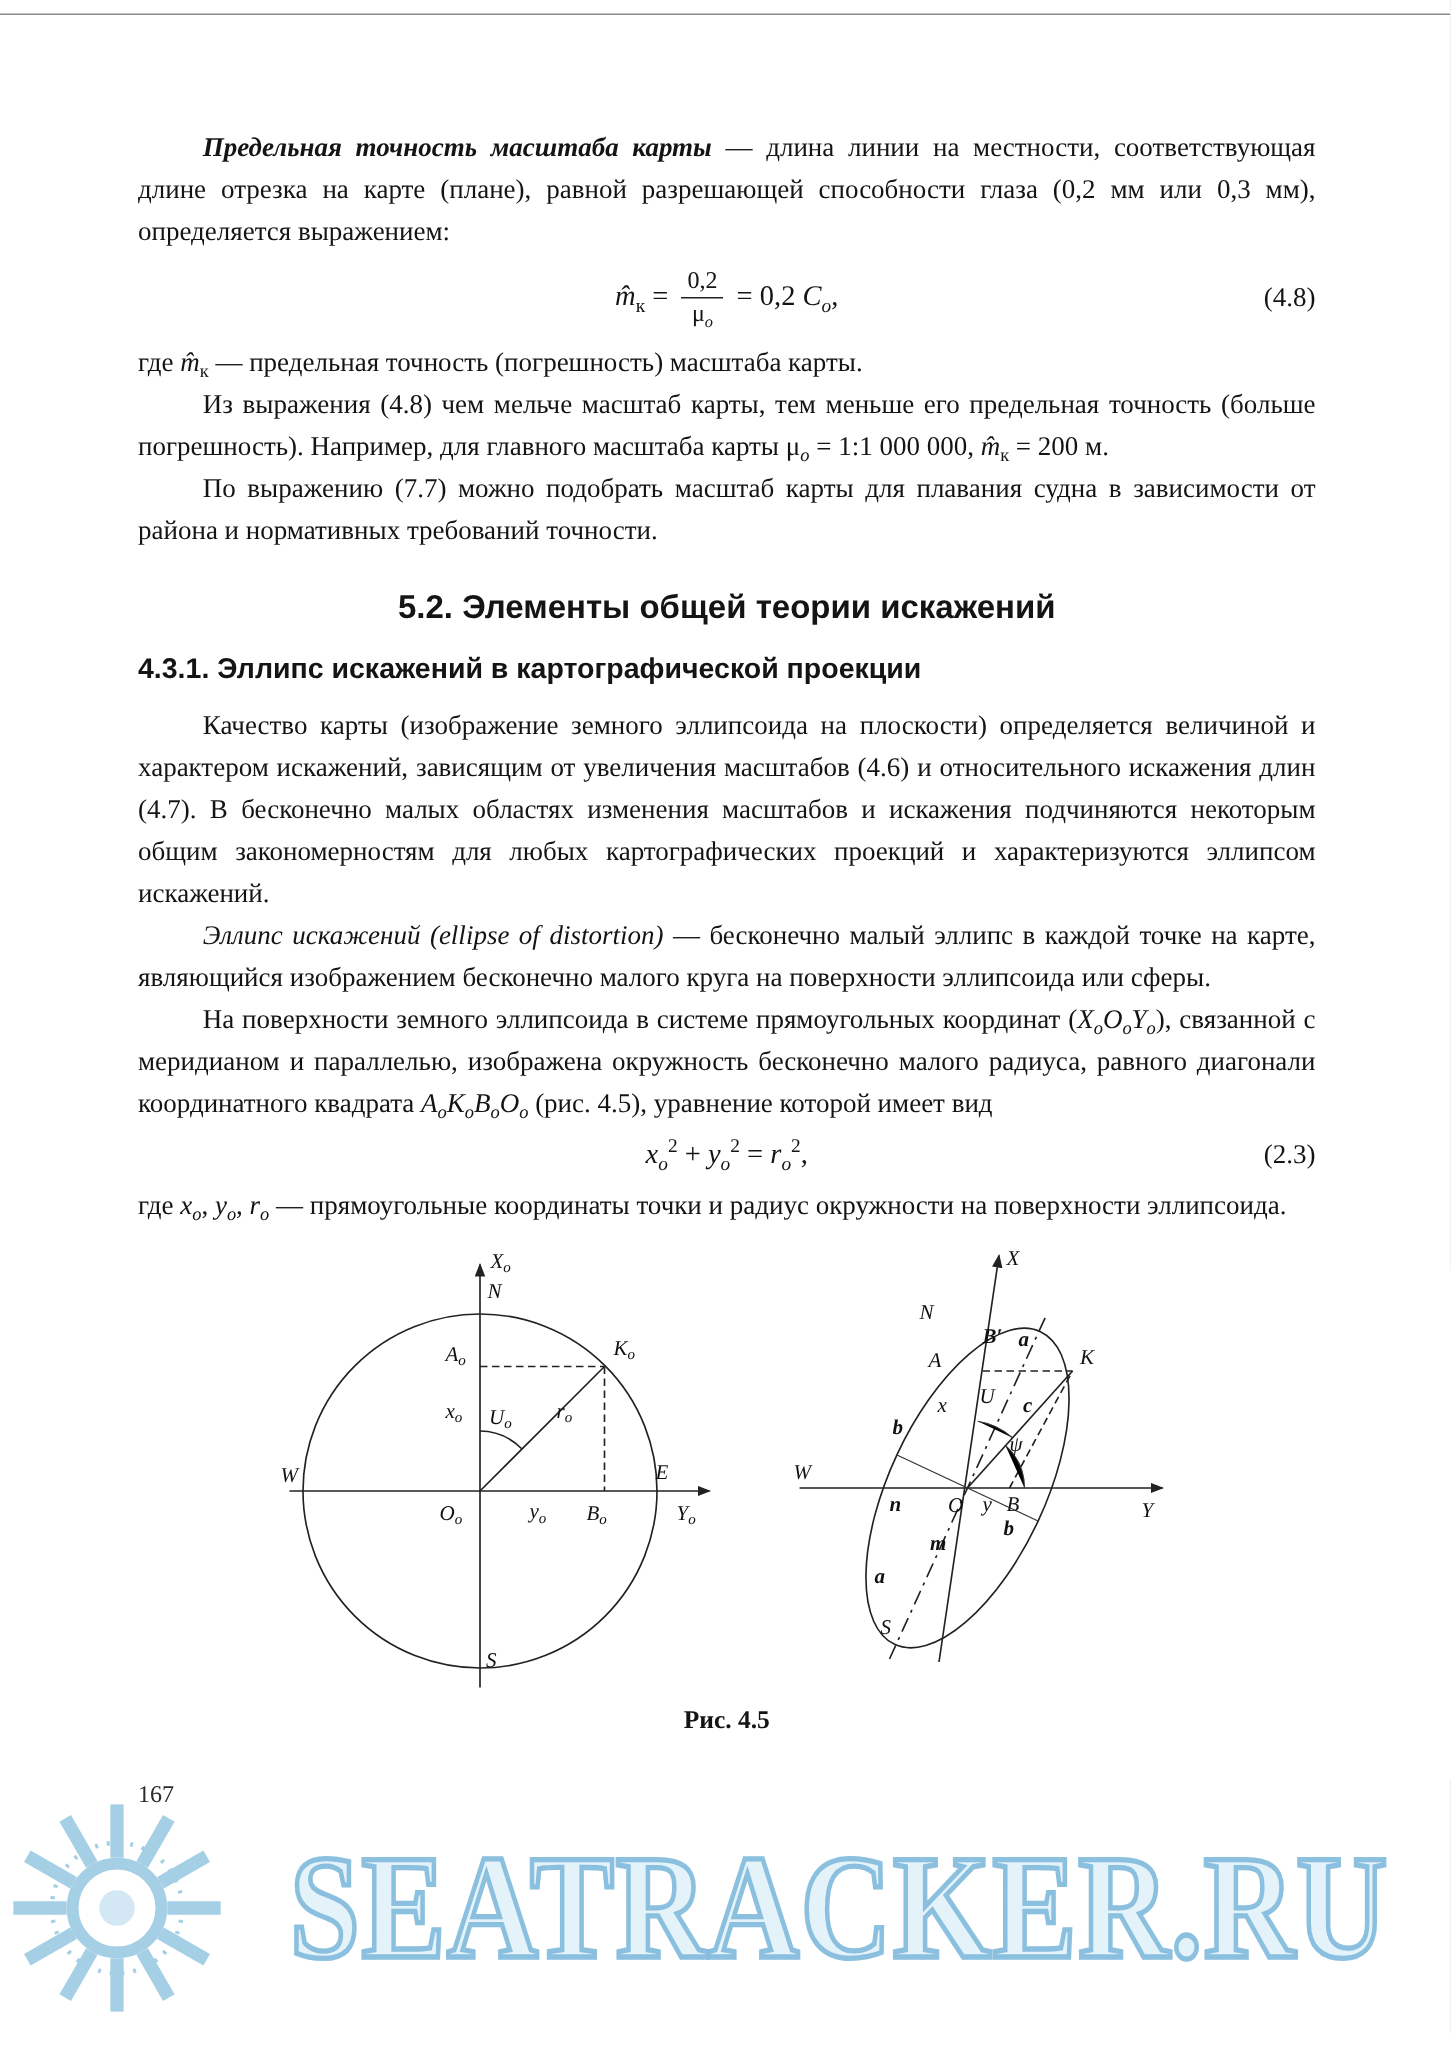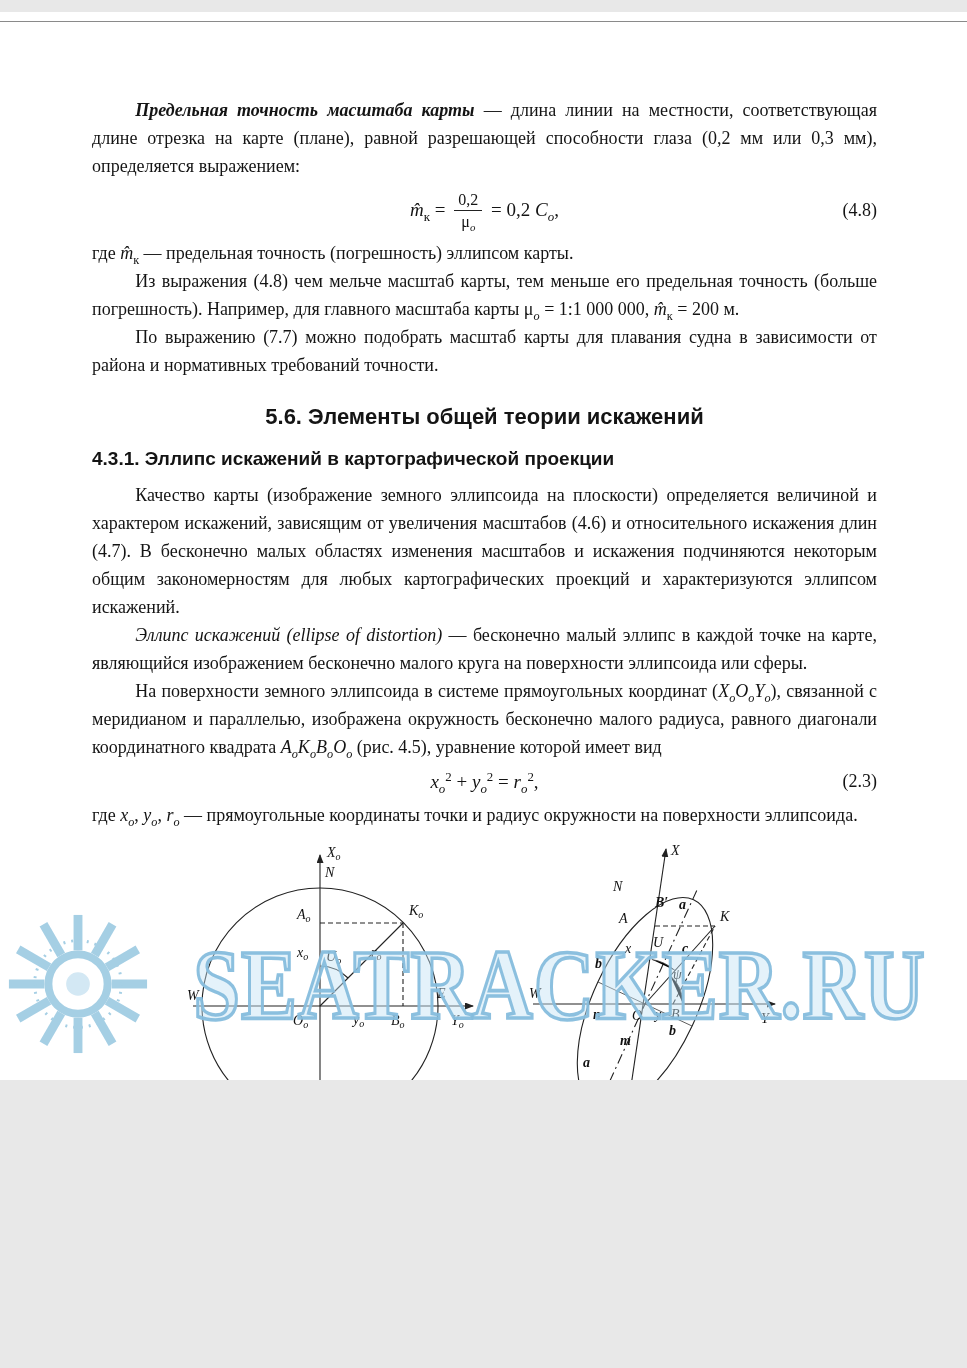--- a/index.html
+++ b/index.html
@@ -1,19 +1,19 @@
 <!DOCTYPE html>
 <html lang="ru"><head>
 <meta charset="utf-8">
 <style>
   html,body{margin:0;padding:0;background:#e8e8e8;}
   .page{
     position:relative;
-    width:967px;height:1068px;
-    margin:12px auto;
+    width:967px;height:1368px;
+    margin:0 auto;
     background:#ffffff;
     overflow:hidden;
     font-family:"Liberation Serif", serif;
     color:#141414;
   }
   .top-rule{position:absolute;top:9px;left:0;right:0;border-top:1px solid #8a8a8a;}
   .content{
     position:absolute;left:92px;right:90px;top:84px;
     font-size:18px;line-height:28px;text-align:justify;
     z-index:1;
@@ -89,25 +89,25 @@
         <span class="fpart"><span class="i">m̂</span><sub class="sub">к</sub><span> = </span></span>
         <span class="frac">
           <span class="num"><span>0,2</span></span>
           <span class="den"><span>μ</span><sub class="sub i">o</sub></span>
         </span>
         <span class="fpart"><span> = 0,2 </span><span class="i">C</span><sub class="sub i">o</sub><span>,</span></span>
       </span>
       <span class="formula-tag">(4.8)</span>
     </div>
 
-    <p class="noindent"><span>где </span><span class="i">m̂</span><sub class="sub">к</sub><span> — предельная точность (погрешность) эллипсом карты.</span></p>
+    <p class="noindent"><span>где </span><span class="i">m̂</span><sub class="sub">к</sub><span> — предельная точность (погрешность) масштаба карты.</span></p>
     <p class="indent"><span>Из выражения (4.8) чем мельче масштаб карты, тем меньше его предельная точность (больше погрешность). Например, для главного масштаба карты μ</span><sub class="sub i">o</sub><span> = 1:1 000 000, </span><span class="i">m̂</span><sub class="sub">к</sub><span> = 200 м.</span></p>
     <p class="indent"><span>По выражению (7.7) можно подобрать масштаб карты для плавания судна в зависимости от района и нормативных требований точности.</span></p>
 
-    <h2 class="section">5.6. Элементы общей теории искажений</h2>
+    <h2 class="section">5.2. Элементы общей теории искажений</h2>
     <h3 class="subsection">4.3.1. Эллипс искажений в картографической проекции</h3>
 
     <p class="indent"><span>Качество карты (изображение земного эллипсоида на плоскости) определяется величиной и характером искажений, зависящим от увеличения масштабов (4.6) и относительного искажения длин (4.7). В бесконечно малых областях изменения масштабов и искажения подчиняются некоторым общим закономерностям для любых картографических проекций и характеризуются эллипсом искажений.</span></p>
     <p class="indent"><span class="i">Эллипс искажений (ellipse of distortion)</span><span> — бесконечно малый эллипс в каждой точке на карте, являющийся изображением бесконечно малого круга на поверхности эллипсоида или сферы.</span></p>
     <p class="indent"><span>На поверхности земного эллипсоида в системе прямоугольных координат (</span><span class="i">X</span><sub class="sub i">o</sub><span class="i">O</span><sub class="sub i">o</sub><span class="i">Y</span><sub class="sub i">o</sub><span>), связанной с меридианом и параллелью, изображена окружность бесконечно малого радиуса, равного диагонали координатного квадрата </span><span class="i">A</span><sub class="sub i">o</sub><span class="i">K</span><sub class="sub i">o</sub><span class="i">B</span><sub class="sub i">o</sub><span class="i">O</span><sub class="sub i">o</sub><span> (рис. 4.5), уравнение которой имеет вид</span></p>
 
     <div class="formula-row">
       <span class="formula-body">
         <span class="fpart"><span class="i">x</span><sub class="sub i">o</sub><sup class="sup">2</sup><span> + </span><span class="i">y</span><sub class="sub i">o</sub><sup class="sup">2</sup><span> = </span><span class="i">r</span><sub class="sub i">o</sub><sup class="sup">2</sup><span>,</span></span>
       </span>

